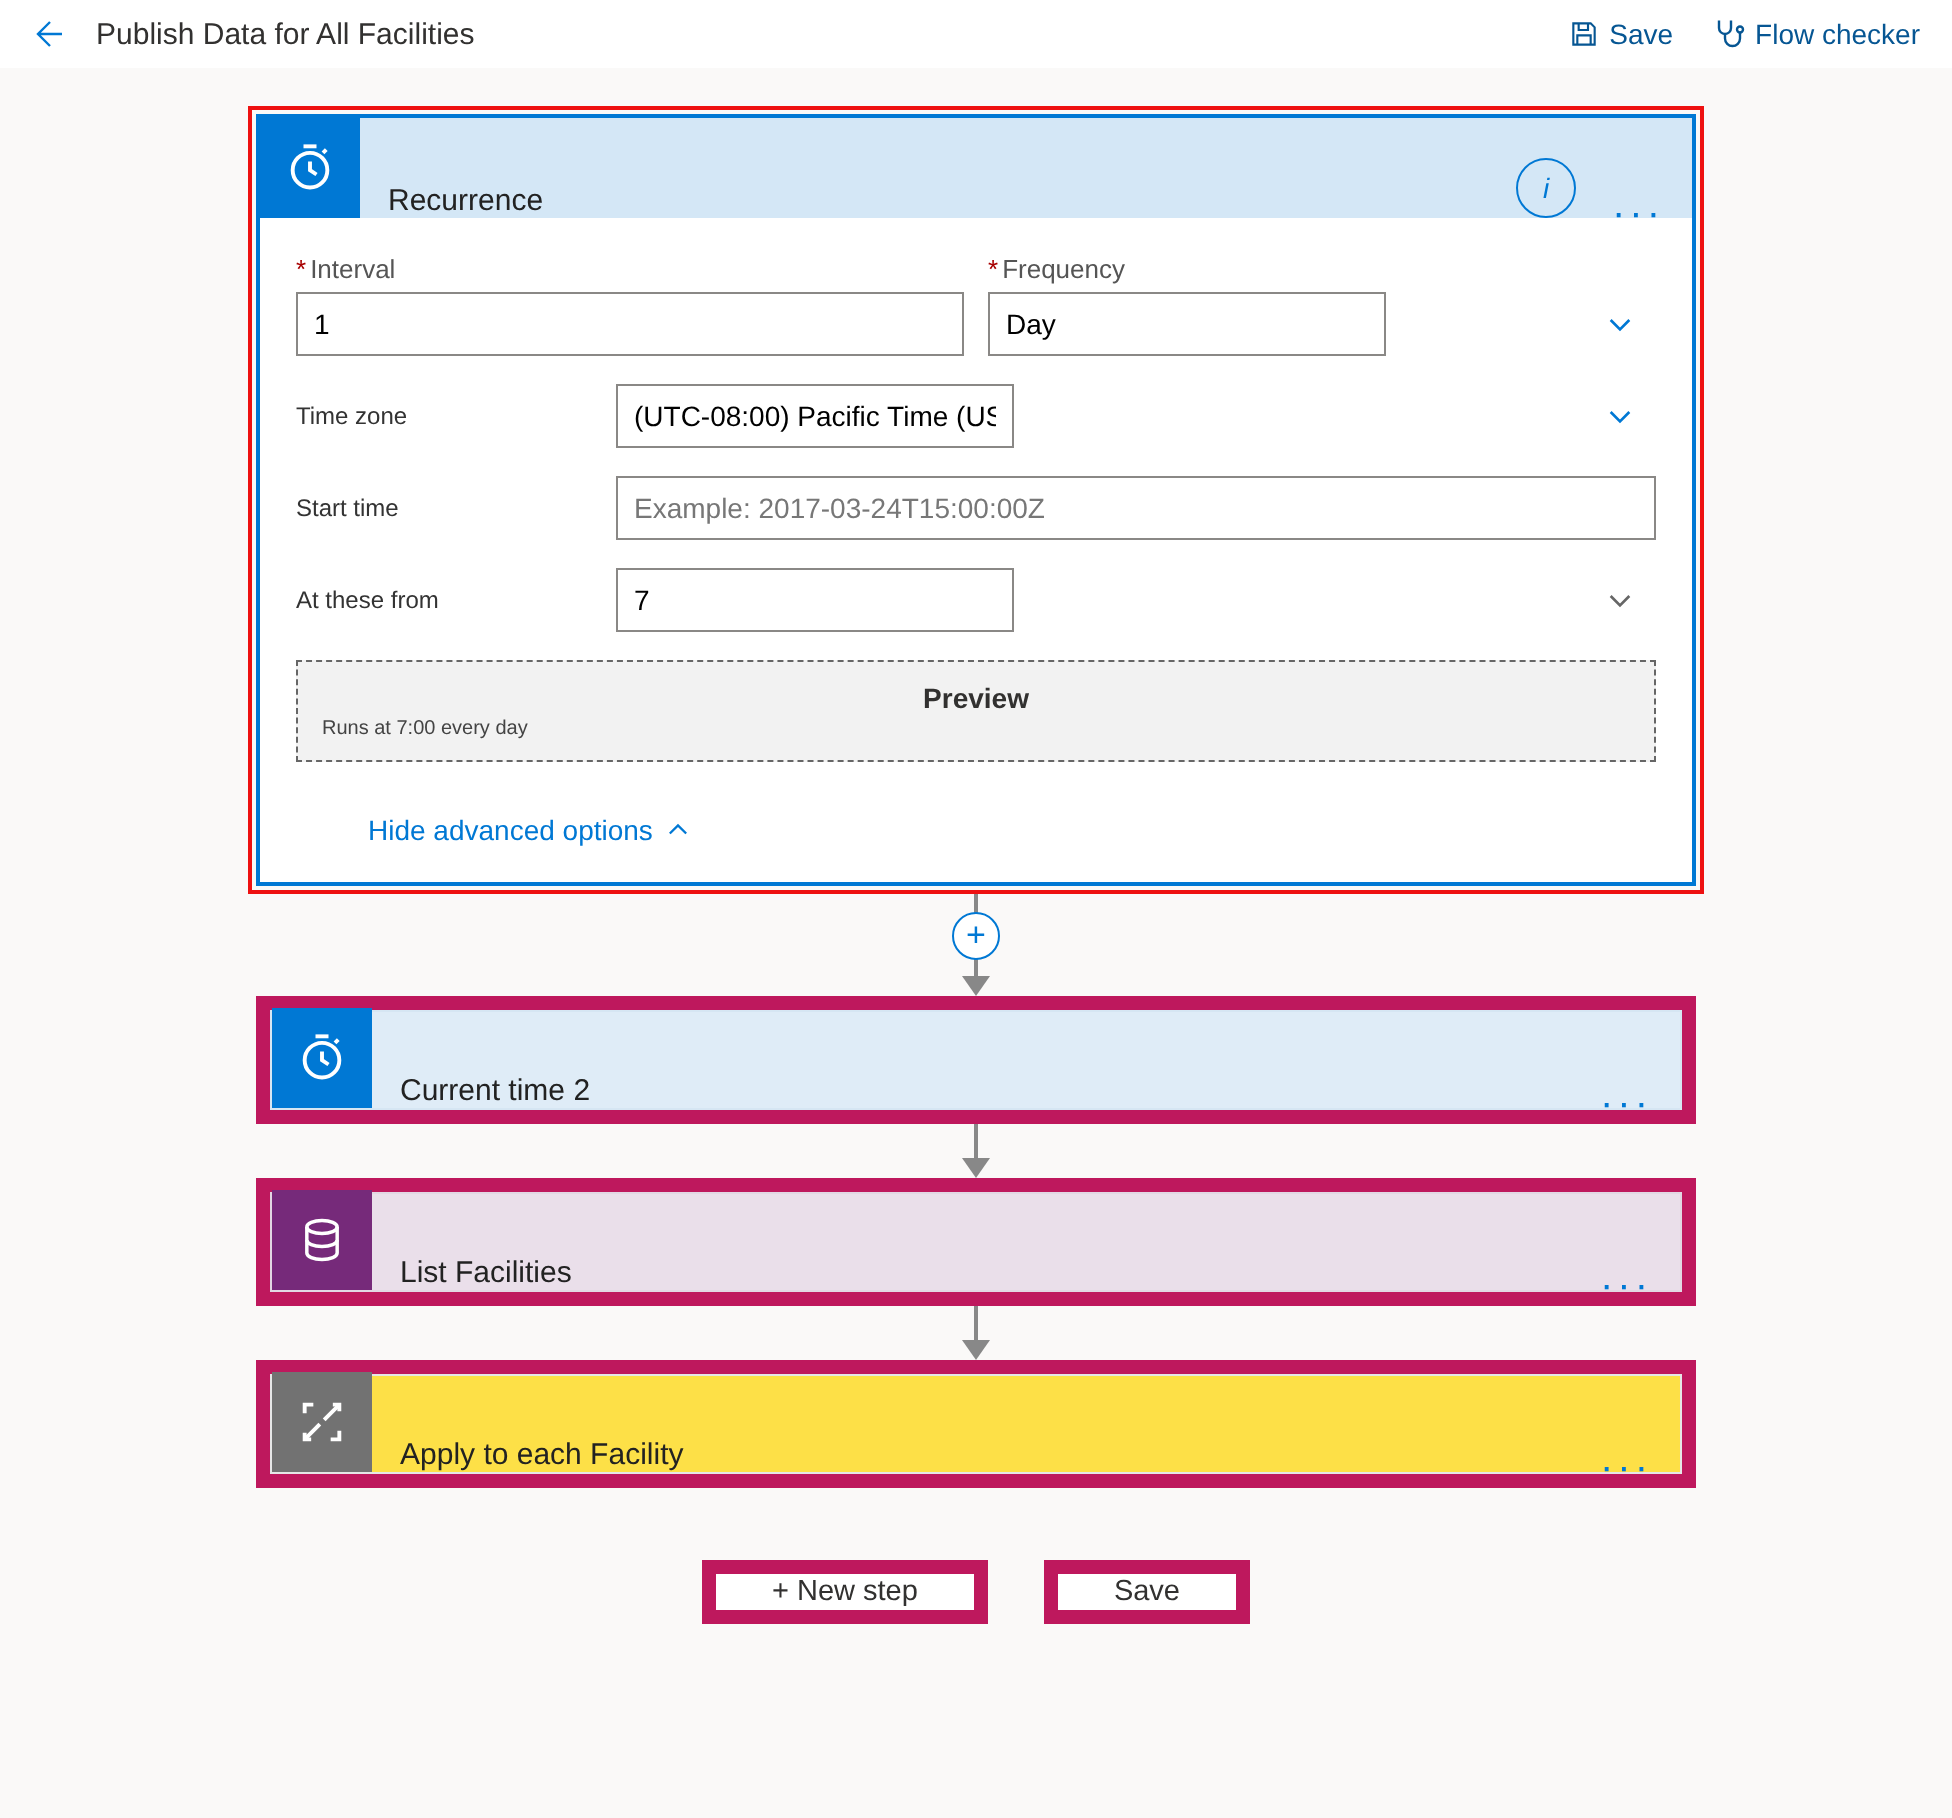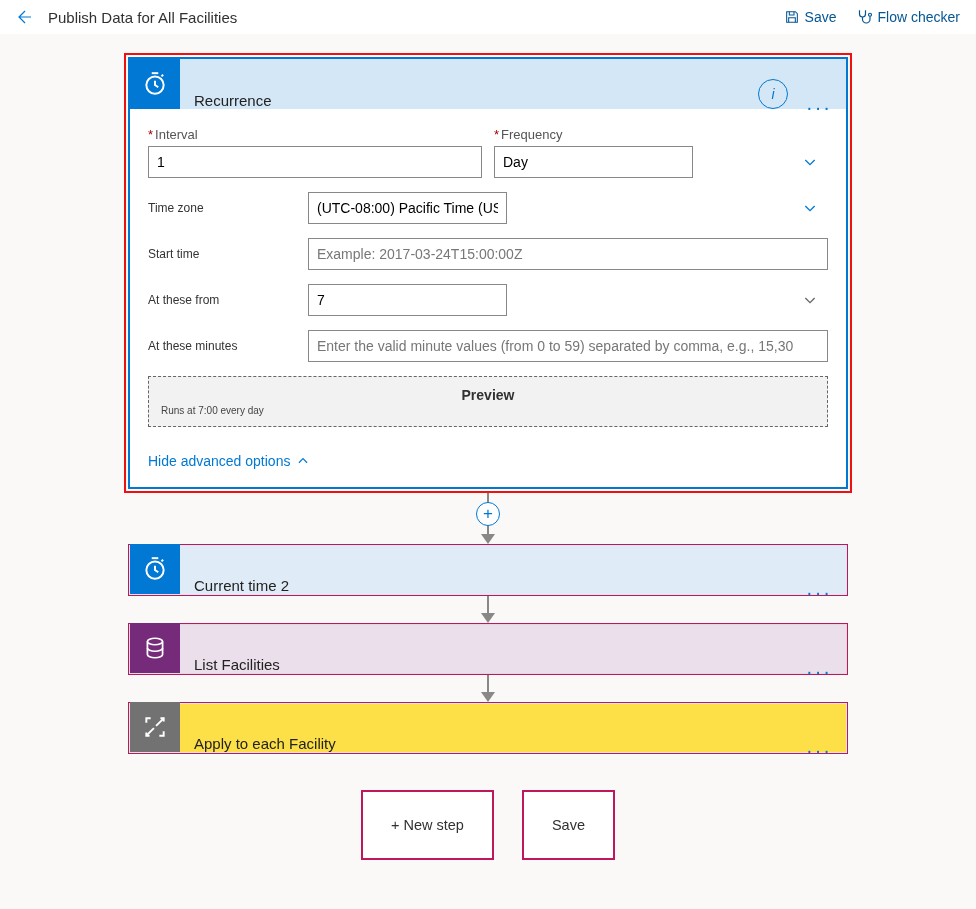--- a/index.html
+++ b/index.html
@@ -6,21 +6,21 @@
   body { background: #faf9f8; color: #323130; font-size: 14px; }
   .topbar { display: flex; align-items: center; padding: 8px 16px; background: #ffffff; border-bottom: 1px solid #faf9f8; }
   .back-btn { color: #0078d4; margin-right: 14px; display: flex; align-items: center; cursor: pointer; }
   .flow-title { font-size: 15px; color: #323130; flex: 0 0 auto; }
   .topbar-spacer { flex: 1; }
   .top-action { display: flex; align-items: center; color: #065693; margin-left: 18px; cursor: pointer; font-size: 14px; }
   .top-action svg { margin-right: 5px; }
   .canvas { padding: 18px 0 30px; display: flex; flex-direction: column; align-items: center; }
 
   .highlight-wrap { border: 2px solid #e11; padding: 2px; }
-  .card { width: 720px; background: #ffffff; border: 1px solid #be185d; }
+  .card { width: 720px; background: #ffffff; border: 7px solid #be185d; }
   .card.active { border: 2px solid #0078d4; }
   .card-header { display: flex; align-items: flex-end; height: 50px; }
   .card-header.blue { background: #d4e7f6; }
   .card-header.blue-light { background: #dfecf7; border: 1px solid #d6e6f3; }
   .card-header.purple { background: #eadfea; border: 1px solid #e2d7e3; }
   .card-header.grey { background: #fde047; border: 1px solid #e6e6e6; }
   .icon-tile { width: 50px; height: 50px; display: flex; align-items: center; justify-content: center; flex-shrink: 0; }
   .tile-blue { background: #0078d4; }
   .tile-purple { background: #762a7a; }
   .tile-grey { background: #727272; }
@@ -37,33 +37,33 @@
   .field-row { display: flex; align-items: center; margin-bottom: 14px; }
   .field-row .rlabel { width: 160px; font-size: 12px; color: #333; }
   .field-row .rcontrol { flex: 1; }
   .select-wrap { position: relative; }
   .select-wrap .chev { position: absolute; right: 10px; top: 50%; transform: translateY(-50%); pointer-events: none; color: #0078d4; }
   .select-wrap.grey-chev .chev { color: #666; }
   .input::placeholder { color: #777; }
   .preview { border: 1px dashed #666; background: #f2f2f2; padding: 10px 12px; margin: 4px 0 10px; }
   .preview-title { font-weight: 600; font-size: 14px; margin-bottom: 2px; text-align: center; }
   .preview-sub { font-size: 10px; color: #444; }
-  .adv-toggle { color: #0078d4; font-size: 14px; padding: 8px 18px 18px; display: flex; align-items: center; cursor: pointer; }
+  .adv-toggle { color: #0078d4; font-size: 14px; padding: 8px 18px 18px; display: flex; align-items: center; cursor: pointer; margin-left: 36px; }
   .adv-toggle svg { margin-left: 6px; }
 
   .connector { display: flex; flex-direction: column; align-items: center; }
   .vline { width: 0; border-left: 2px solid #888; height: 18px; }
   .arrow-head { width: 0; height: 0; border-left: 7px solid transparent; border-right: 7px solid transparent; border-top: 10px solid #888; margin-top: -1px; }
   .add-btn { width: 24px; height: 24px; border: 1.5px solid #0078d4; border-radius: 50%; background: #fff; color: #0078d4; display:flex; align-items:center; justify-content:center; font-size:17px; position: relative; z-index:2; cursor:pointer; margin:-1px 0;}
 
   .step-card { width: 720px; }
   .step-card .card-header { height: 50px; }
 
   .bottom-actions { display: flex; gap: 28px; margin-top: 36px; }
-  .btn { border: 2px solid #be185d; background: #fff; padding: 25px 28px; font-size: 14.5px; color: #323130; cursor: pointer; }
+  .btn { border: 7px solid #be185d; background: #fff; padding: 1px 28px; font-size: 14.5px; color: #323130; cursor: pointer; }
 </style>
 </head>
 <body>
 
 <div class="topbar">
   <div class="back-btn">
     <svg width="18" height="18" viewBox="0 0 24 24" fill="none" stroke="#0078d4" stroke-width="1.6">
         <path d="M12 4l-8 8 8 8M4 12h16"></path>
       </svg>
   </div>
@@ -143,26 +143,20 @@
         <div class="field-row">
           <div class="rlabel">At these from</div>
           <div class="rcontrol select-wrap grey-chev">
             <input class="input" readonly="" value="7" style="">
             <svg class="chev" width="16" height="16" viewBox="0 0 24 24" fill="none" stroke="#666" stroke-width="2">
                 <path d="M5 9l7 7 7-7"></path>
               </svg>
           </div>
         </div>
 
-        <div class="field-row">
-          <div class="rlabel">At these minutes</div>
-          <div class="rcontrol">
-            <input class="input" style="width: 100%;" placeholder="Enter the valid minute values (from 0 to 59) separated by comma, e.g., 15,30">
-          </div>
-        </div>
 
         <div class="preview">
           <div class="preview-title">Preview</div>
           <div class="preview-sub">Runs at 7:00 every day</div>
         </div>
       </div>
       <div class="adv-toggle">
         <span>Hide advanced options</span>
         <svg width="14" height="14" viewBox="0 0 24 24" fill="none" stroke="#0078d4" stroke-width="2">
             <path d="M5 15l7-7 7 7"></path>

